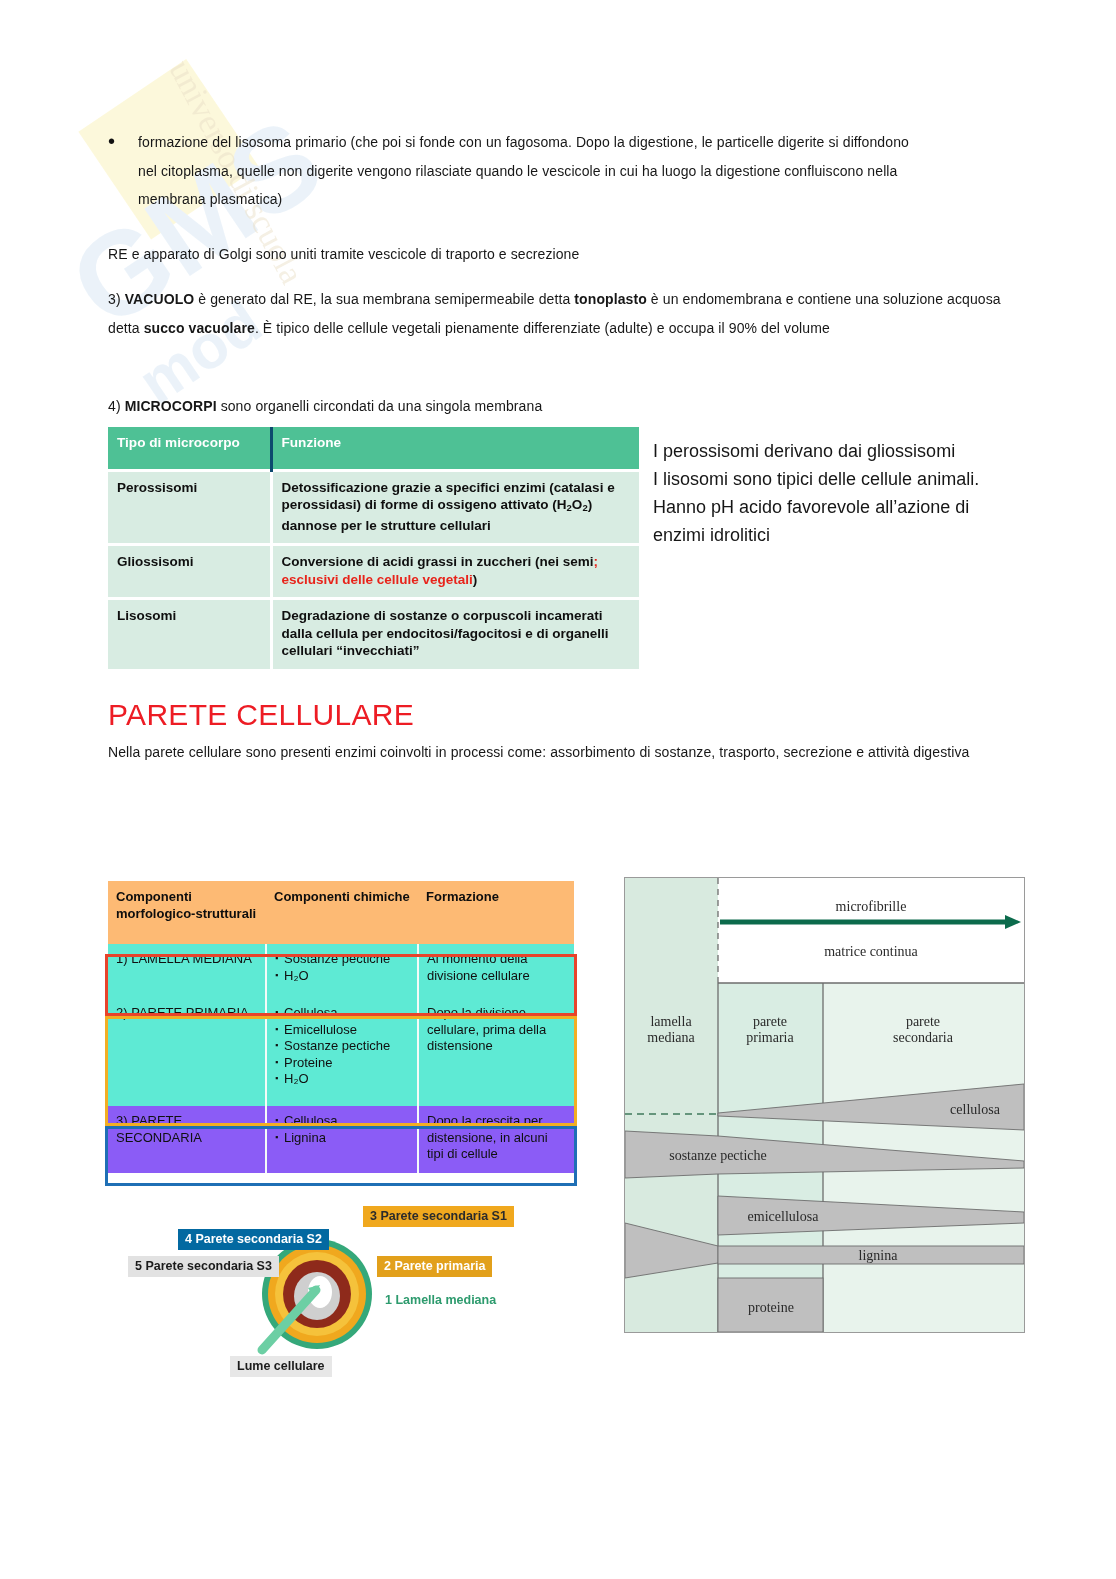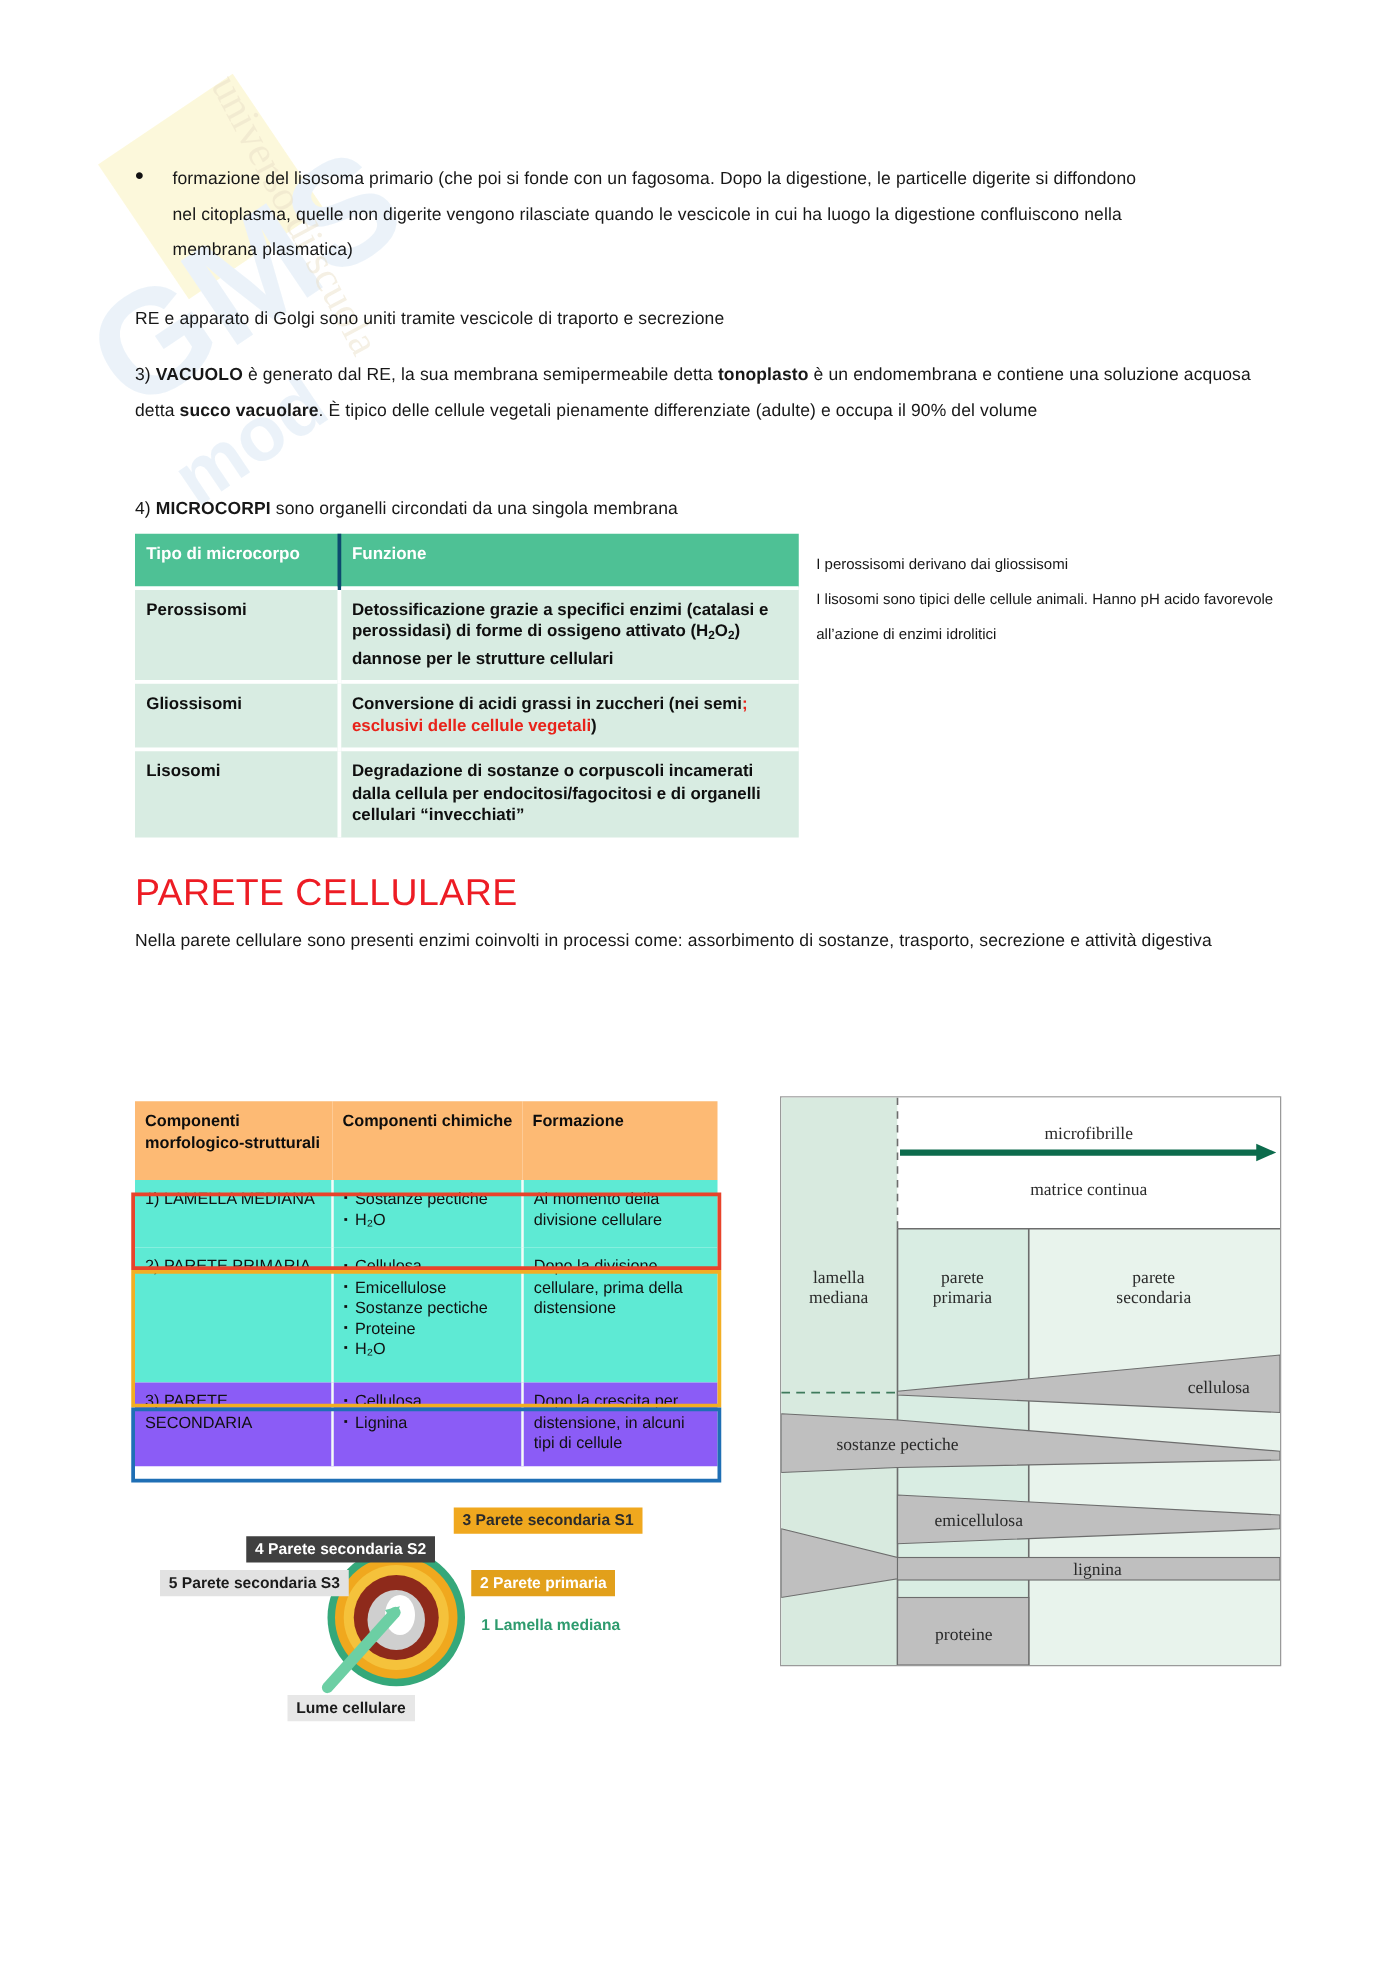--- a/index.html
+++ b/index.html
@@ -94,21 +94,21 @@
   #table-microcorpi td:last-child { border-right: 0; }
   #table-microcorpi td.key { width: 163px; }
   .red-txt { color: #E8231A; }
   sub { font-size: 9.5px; vertical-align: -2px; }
 
   
   #note-perossisomi {
     position: absolute;
     left: 653px; top: 437px;
     width: 370px;
-    font-size: 12px;
+    font-size: 18px;
     line-height: 28px;
     color: #161616;
   }
 
   
   #wrap-parete { position: absolute; left: 108px; top: 881px; width: 466px; }
   #table-parete {
     width: 466px;
     border-collapse: collapse;
     font-size: 13px;
@@ -153,21 +153,21 @@
   #diagram-rings { position: absolute; left: 120px; top: 1198px; width: 470px; height: 185px; }
   .ring-label {
     position: absolute;
     font-size: 12.5px;
     font-weight: bold;
     padding: 3px 7px 4px 7px;
     white-space: nowrap;
     line-height: 14px;
   }
   #lbl-s1 { background: #F0A81E; color: #2b2b2b; left: 243px; top: 8px; }
-  #lbl-s2 { background: #404040; color: #ffffff; left: 77px; top: 31px; }
+  #lbl-s2 { background: #0369a1; color: #ffffff; left: 58px; top: 31px; }
   #lbl-s3 { background: #E2E2E2; color: #1b1b1b; left: 8px; top: 58px; }
   #lbl-primaria { background: #E2A01B; color: #ffffff; left: 257px; top: 58px; }
   #lbl-lamella { background: transparent; color: #2E9B6E; left: 262px; top: 92px; padding-left: 3px; }
   #lbl-lume { background: #E7E7E7; color: #1b1b1b; left: 110px; top: 158px; }
 
   
   #diagram-wall {
     position: absolute;
     left: 624px; top: 877px;
     width: 401px; height: 456px;

